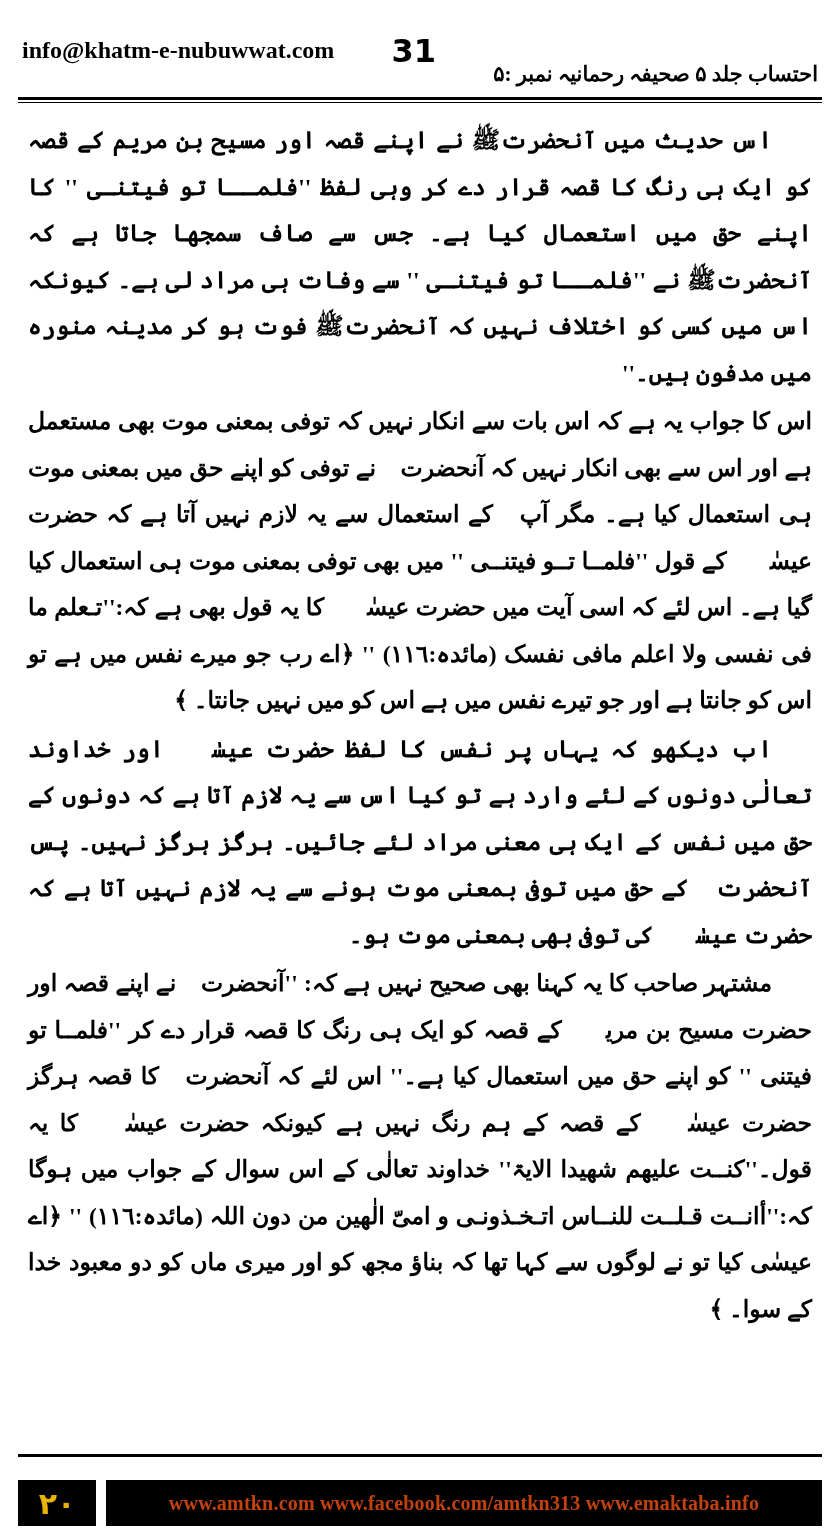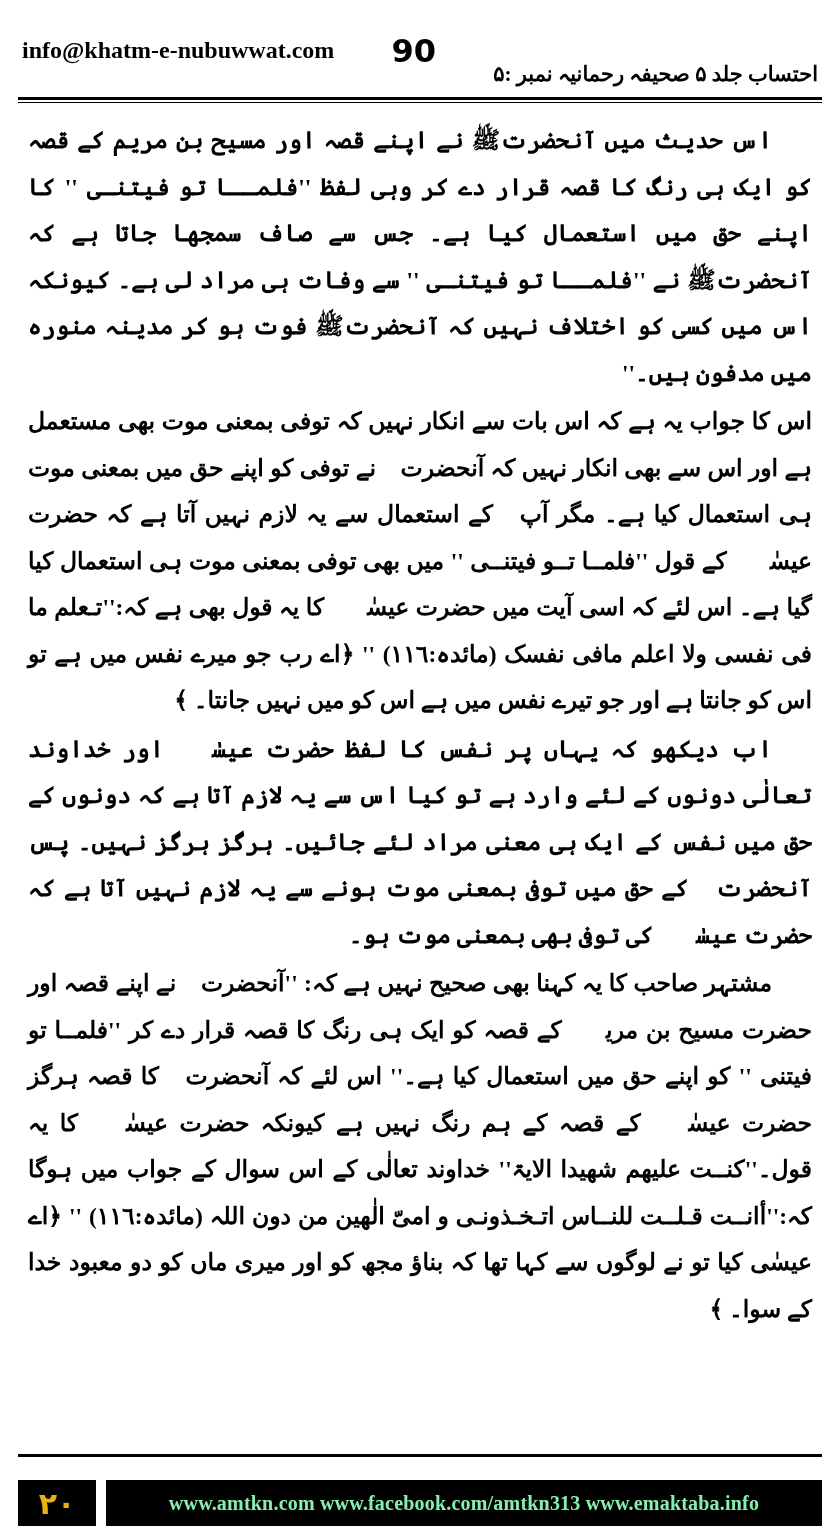--- a/index.html
+++ b/index.html
@@ -113,40 +113,40 @@
     font-family: "DejaVu Sans", sans-serif;
     font-size: 30px;
     font-weight: bold;
     display: flex;
     align-items: center;
     justify-content: center;
   }
   .footer-links {
     flex: 1;
     background: #000;
-    color: #86efac;
+    color: #c2410c;
     margin-left: 10px;
     display: flex;
     align-items: center;
     justify-content: center;
     font-family: "Liberation Serif", serif;
     font-size: 20px;
     font-weight: bold;
     letter-spacing: 0.2px;
   }
   .footer-links span { white-space: nowrap; }
 </style>
 </head>
 <body>
 
 <div class="page">
 
   <div class="header">
     <div class="header-right">احتساب جلد ۵ صحیفہ رحمانیہ نمبر :۵</div>
-    <div class="header-center">90</div>
+    <div class="header-center">31</div>
     <div class="header-left">info@khatm-e-nubuwwat.com</div>
   </div>
   <hr class="rule">
   <hr class="rule-thin">
 
   <div class="content">
     <p>اس حدیث میں آنحضرتﷺ نے اپنے قصہ اور مسیح بن مریم کے قصہ کو ایک ہی رنگ کا قصہ قرار دے کر وہی لفظ ''فلمــا تو فیتنـی '' کا اپنے حق میں استعمال کیا ہے۔ جس سے صاف سمجھا جاتا ہے کہ آنحضرتﷺ نے ''فلمــا تو فیتنـی '' سے وفات ہی مراد لی ہے۔ کیونکہ اس میں کسی کو اختلاف نہیں کہ آنحضرتﷺ فوت ہو کر مدینہ منورہ میں مدفون ہیں۔''</p>
     <p class="noindent">اس کا جواب یہ ہے کہ اس بات سے انکار نہیں کہ توفی بمعنی موت بھی مستعمل ہے اور اس سے بھی انکار نہیں کہ آنحضرتﷺ نے توفی کو اپنے حق میں بمعنی موت ہی استعمال کیا ہے۔ مگر آپﷺ کے استعمال سے یہ لازم نہیں آتا ہے کہ حضرت عیسٰیؑ کے قول ''فلمــا تــو فیتنــی '' میں بھی توفی بمعنی موت ہی استعمال کیا گیا ہے۔ اس لئے کہ اسی آیت میں حضرت عیسٰیؑ کا یہ قول بھی ہے کہ:''تـعلم ما فی نفسی ولا اعلم مافی نفسک (مائدہ:١١٦) '' ﴿اے رب جو میرے نفس میں ہے تو اس کو جانتا ہے اور جو تیرے نفس میں ہے اس کو میں نہیں جانتا۔ ﴾</p>
     <p>اب دیکھو کہ یہاں پر نفس کا لفظ حضرت عیسٰیؑ اور خداوند تعالٰی دونوں کے لئے وارد ہے تو کیا اس سے یہ لازم آتا ہے کہ دونوں کے حق میں نفس کے ایک ہی معنی مراد لئے جائیں۔ ہرگز ہرگز نہیں۔ پس آنحضرتﷺ کے حق میں توفی بمعنی موت ہونے سے یہ لازم نہیں آتا ہے کہ حضرت عیسٰیؑ کی توفی بھی بمعنی موت ہو۔</p>
     <p>مشتہر صاحب کا یہ کہنا بھی صحیح نہیں ہے کہ: ''آنحضرتﷺ نے اپنے قصہ اور حضرت مسیح بن مریمؑ کے قصہ کو ایک ہی رنگ کا قصہ قرار دے کر ''فلمــا تو فیتنی '' کو اپنے حق میں استعمال کیا ہے۔'' اس لئے کہ آنحضرتﷺ کا قصہ ہرگز حضرت عیسٰیؑ کے قصہ کے ہم رنگ نہیں ہے کیونکہ حضرت عیسٰیؑ کا یہ قول۔''کنــت علیھم شھیدا الایۃ'' خداوند تعالٰی کے اس سوال کے جواب میں ہوگا کہ:''أانــت قـلــت للنــاس اتـخـذونـی و امیّ الٰھین من دون اللہ (مائدہ:١١٦) '' ﴿اے عیسٰی کیا تو نے لوگوں سے کہا تھا کہ بناؤ مجھ کو اور میری ماں کو دو معبود خدا کے سوا۔ ﴾</p>

